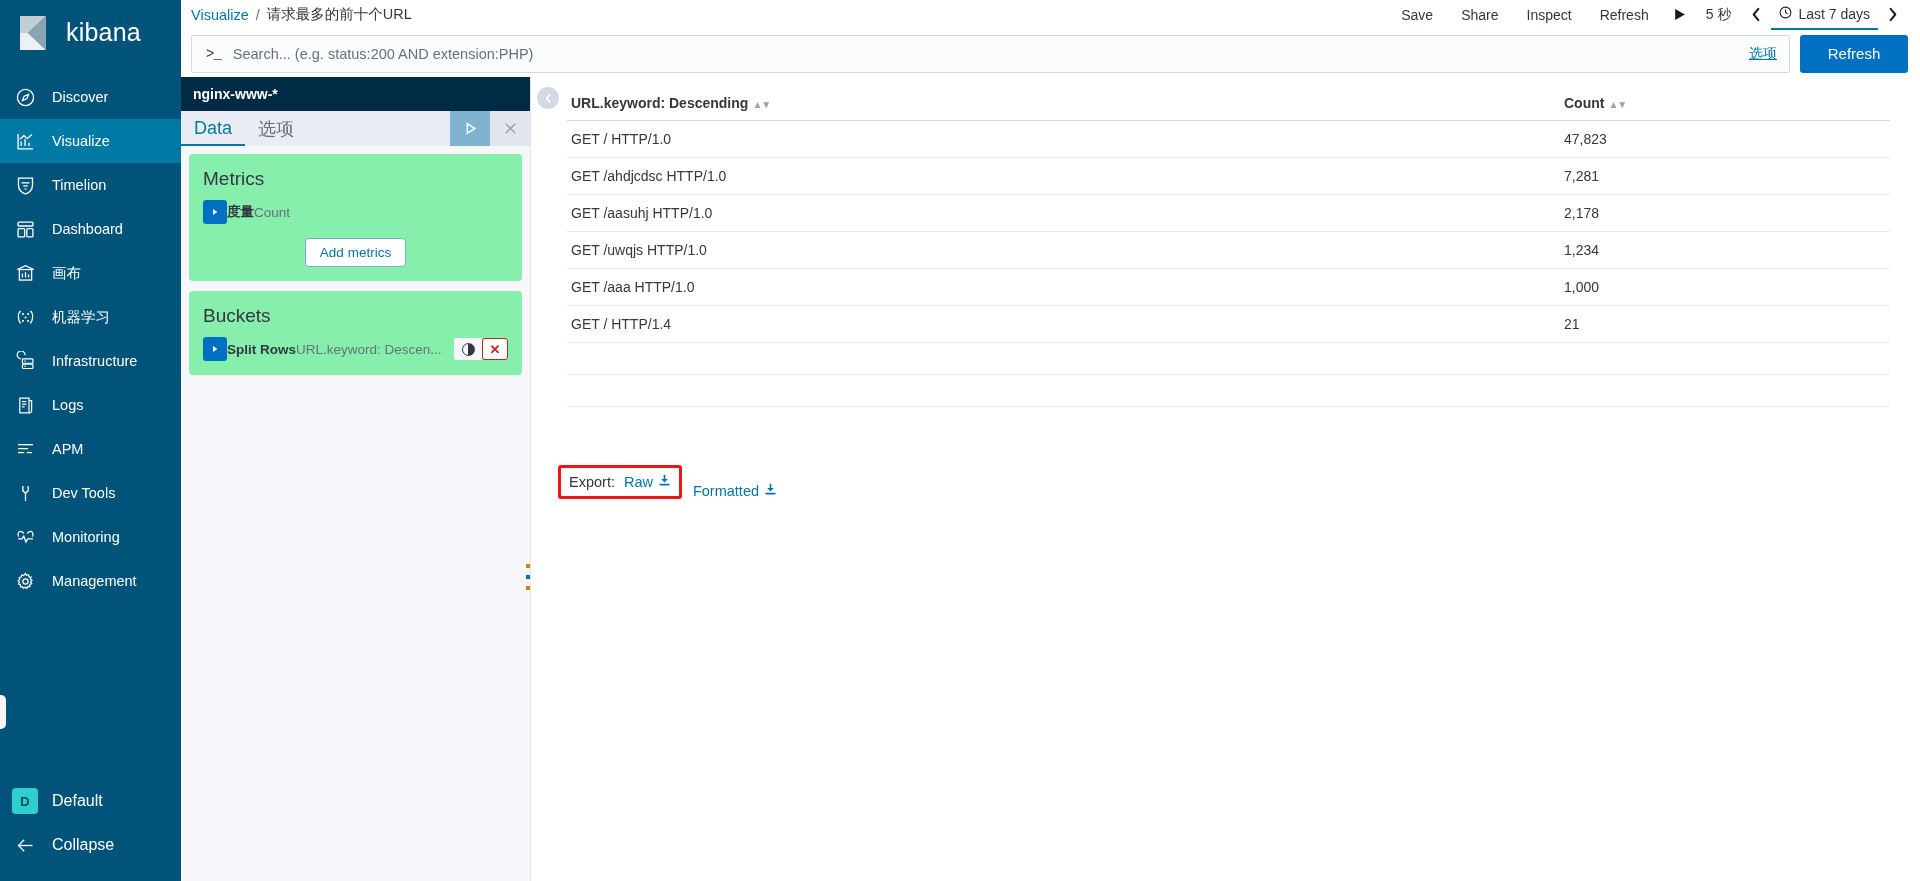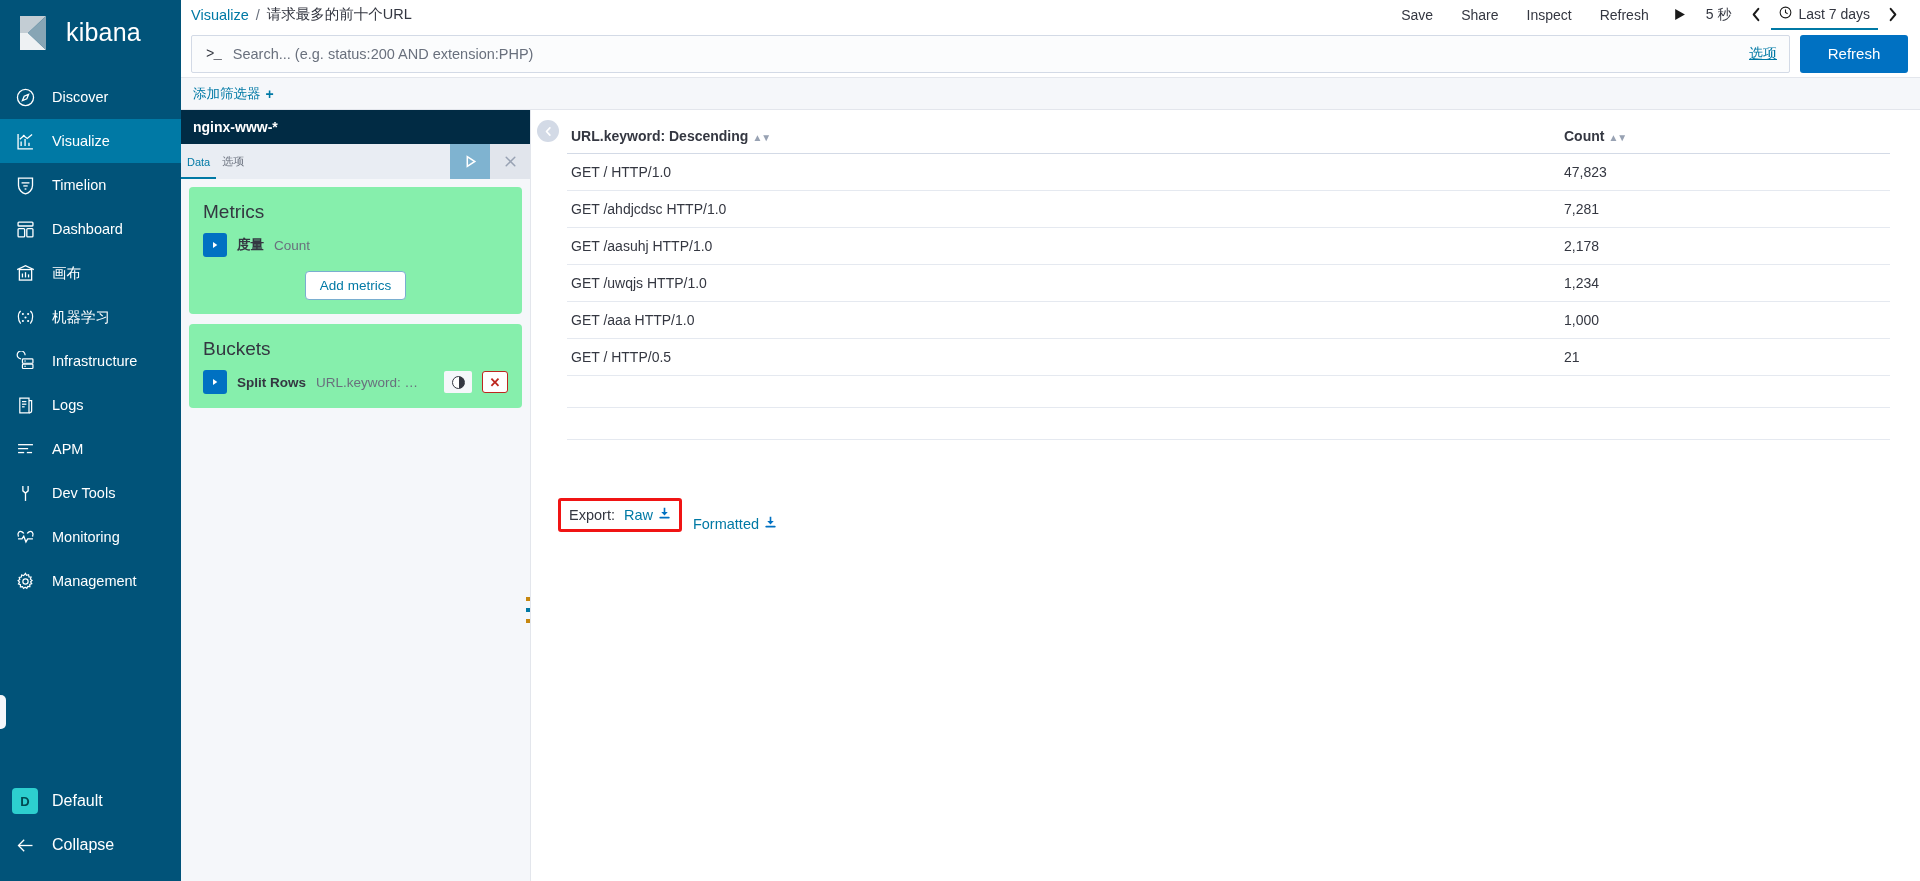--- a/index.html
+++ b/index.html
@@ -140,43 +140,43 @@
     background: #012b44; color:#ffffff;
     display:flex; align-items:center; padding-left: 12px;
     font-size: 14px; font-weight: 700;
   }
   .tabrow {
     height: 35px; flex:0 0 35px;
     background: #e9edf3;
     display:flex; align-items:stretch;
   }
   .tab {
-    padding: 0 6px; display:flex; align-items:center;
-    font-size: 11px; color:#69707d; cursor:pointer;
+    padding: 0 13px; display:flex; align-items:center;
+    font-size: 18px; color:#69707d; cursor:pointer;
   }
   .tab.active { color:#0079a5; box-shadow: inset 0 -2px 0 0 #0079a5; }
   .tabrow-spacer { flex:1 1 auto; }
   .apply-btn {
     width: 40px; background:#7fb3d0; color:#ffffff;
     display:flex; align-items:center; justify-content:center; cursor:pointer;
   }
   .discard-btn {
     width: 40px; background:#e1e5ec; color:#98a2b3;
     display:flex; align-items:center; justify-content:center; cursor:pointer;
     font-size: 17px;
   }
 
   .editor-scroll { flex:1 1 auto; overflow:hidden; padding: 8px 8px 0 8px; }
   .panel-card {
     background:#86efac; border-radius: 4px;
     padding: 14px 14px 14px 14px;
     margin-bottom: 10px;
   }
   .panel-title { font-size: 19px; color:#343741; font-weight:400; margin-bottom: 10px; }
-  .agg-row { display:flex; align-items:center; gap: 10px; }
+  .agg-row { display:flex; align-items:center; }
   .agg-toggle {
     width: 24px; height: 24px; background:#0071c2; border-radius: 3px;
     display:flex; align-items:center; justify-content:center;
     color:#fff; font-size: 9px; cursor:pointer; flex:0 0 24px;
   }
   .agg-label { font-size: 13.5px; font-weight:700; color:#343741; white-space:nowrap; }
   .agg-value { font-size: 13.5px; color:#69707d; white-space:nowrap; overflow:hidden; text-overflow:ellipsis; }
   .agg-spacer { flex: 1 1 auto; }
   .agg-switch {
     width: 28px; height: 22px; background:#f5f7fa; border-radius:2px;
@@ -475,26 +475,20 @@
 
   <div class="searchrow">
     <div class="search-wrap">
       <span class="prompt-glyph">&gt;_</span>
       <input class="search-input" type="text" placeholder="Search... (e.g. status:200 AND extension:PHP)" style="">
       <span class="opts-link">选项</span>
     </div>
     <button class="refresh-btn">Refresh</button>
   </div>
 
-  <div class="filterrow">
-    <div class="addfilter">
-      <span>添加筛选器</span>
-      <span class="plus-glyph">+</span>
-    </div>
-  </div>
 
   <div class="workarea">
 
     <section id="editor">
       <div class="index-title">nginx-www-*</div>
 
       <div class="tabrow">
         <div class="tab active">Data</div>
         <div class="tab">选项</div>
         <div class="tabrow-spacer"></div>
@@ -590,21 +584,21 @@
             </tr>
             <tr>
               <td>GET /uwqjs HTTP/1.0</td>
               <td>1,234</td>
             </tr>
             <tr>
               <td>GET /aaa HTTP/1.0</td>
               <td>1,000</td>
             </tr>
             <tr>
-              <td>GET / HTTP/0.5</td>
+              <td>GET / HTTP/1.4</td>
               <td>21</td>
             </tr>
             <tr class="blank">
               <td></td>
               <td></td>
             </tr>
             <tr class="blank">
               <td></td>
               <td></td>
             </tr>

